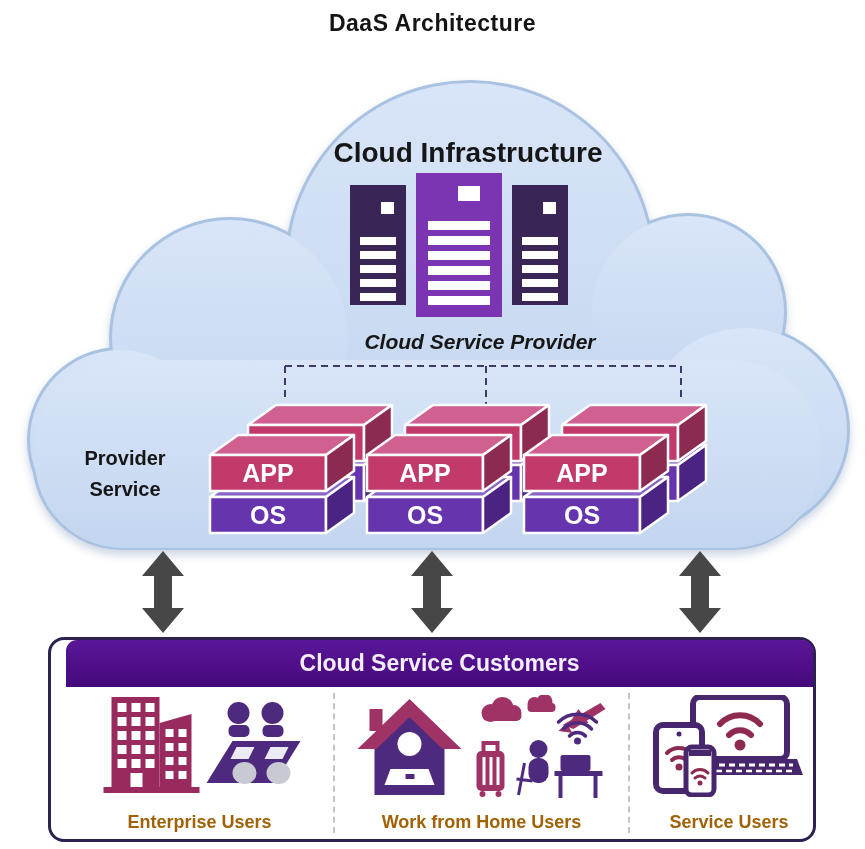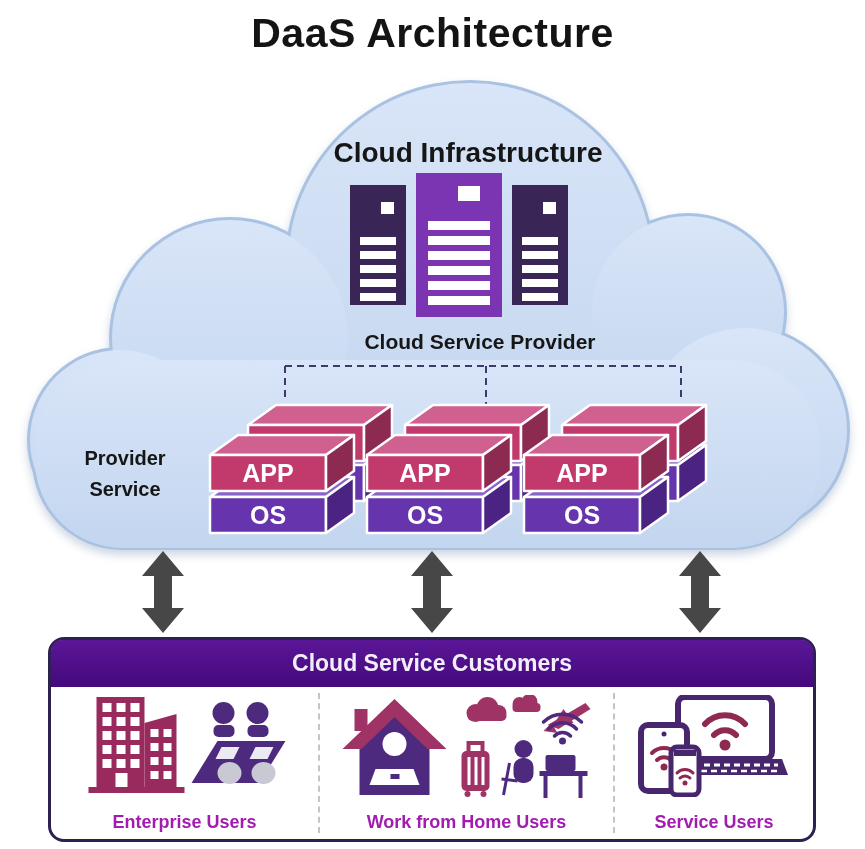--- a/index.html
+++ b/index.html
@@ -3,54 +3,54 @@
 <meta charset="utf-8">
 <style>
   html,body{margin:0;padding:0;background:#fff;}
   .canvas{
     position:relative;width:865px;height:849px;background:#fff;overflow:hidden;
     font-family:"Liberation Sans", sans-serif;
   }
   .abs{position:absolute;}
   .page-title{
     left:0;top:10px;width:865px;text-align:center;
-    font-size:41px;font-weight:bold;color:#141414;letter-spacing:0.5px;
+    font-size:23px;font-weight:bold;color:#141414;letter-spacing:0.5px;
   }
   .cloud-svg{left:0;top:80px;filter:drop-shadow(0 5px 5px rgba(110,135,175,.35));}
   .cloud-label{
     text-align:center;font-weight:bold;color:#161616;
   }
   .lbl-infra{left:238px;top:137px;width:460px;font-size:28px;}
-  .lbl-provider{left:280px;top:330px;width:400px;font-size:21px;}
+  .lbl-provider{left:280px;top:330px;width:400px;font-size:21px;font-style:italic;}
   .lbl-vd{left:36px;top:443px;width:178px;font-size:20px;line-height:31px;}
   .servers-svg{left:348px;top:173px;}
   .bracket-svg{left:280px;top:358px;}
   .stack-svg{top:403px;}
   .stack-1{left:208px;} .stack-2{left:365px;} .stack-3{left:522px;}
   .stack-text{font:bold 25px "Liberation Sans",sans-serif;fill:#ffffff;}
   .arrow-svg{top:551px;}
   .arrow-1{left:141px;} .arrow-2{left:410px;} .arrow-3{left:678px;}
   .customers{
     left:48px;top:637px;width:768px;height:205px;background:#fff;
-    border:3px solid #2c2150;border-radius:16px;box-sizing:border-box;
+    border:3px solid #2c2150;border-radius:16px;box-sizing:border-box;padding-left:15px;
   }
   .customers-header{
     height:47px;border-radius:11px 11px 0 0;
     background:linear-gradient(180deg,#5a1697,#45097c);
     display:flex;align-items:center;justify-content:center;
     color:#f3eefc;font-size:23px;font-weight:bold;
   }
   .customers-body{position:relative;height:152px;}
   .divider{position:absolute;top:6px;bottom:6px;border-left:2px dashed #c4c4c4;width:0;}
   .div-1{left:267px;} .div-2{left:562px;}
   .section{position:absolute;top:0;height:100%;}
   .sec-1{left:0;width:267px;} .sec-2{left:269px;width:293px;} .sec-3{left:564px;width:198px;}
   .section-label{
     position:absolute;bottom:6px;left:0;right:0;text-align:center;
-    font-size:18px;font-weight:bold;color:#a21caf;
+    font-size:18px;font-weight:bold;color:#a16207;
   }
   .section-icons{position:absolute;top:8px;left:50%;transform:translateX(-50%);}
 </style>
 </head>
 <body>
 
 <div class="canvas">
 
   <div class="abs page-title">DaaS Architecture</div>
 

